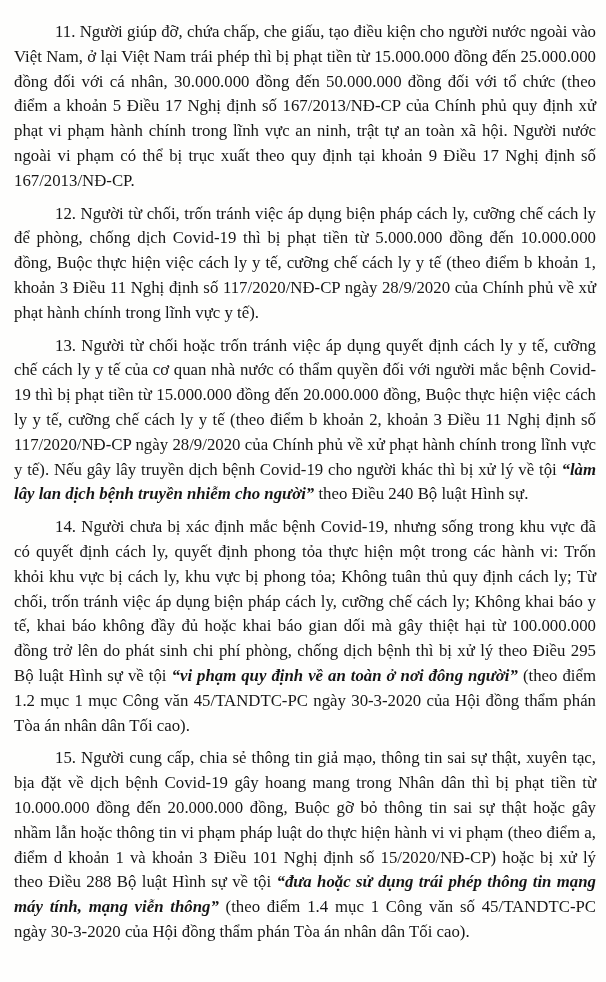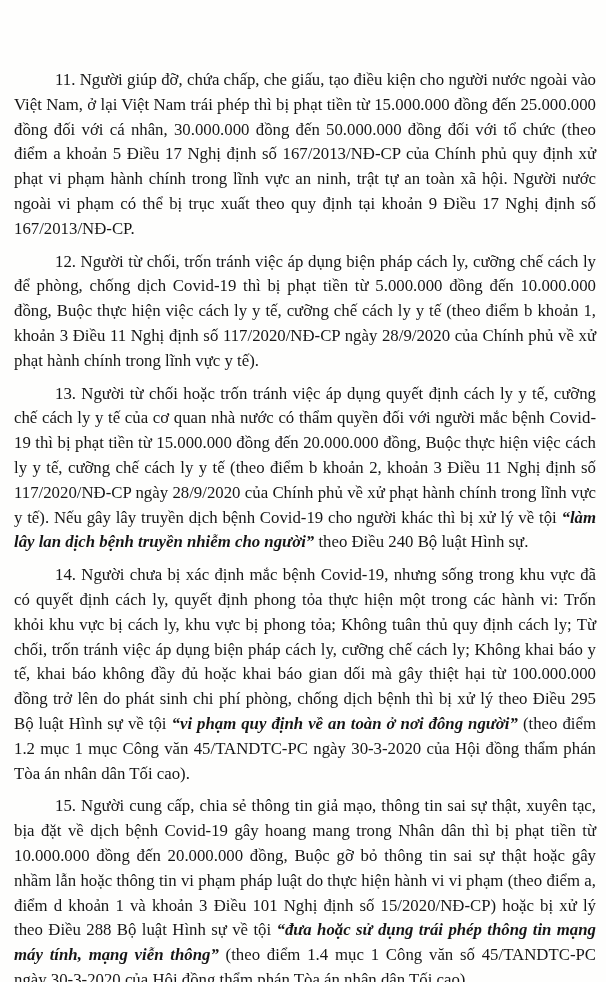--- a/index.html
+++ b/index.html
@@ -6,21 +6,21 @@
     margin: 0;
     padding: 0;
     background: #ffffff;
   }
   .page {
     position: relative;
     width: 606px;
     height: 982px;
     box-sizing: border-box;
     background: #fefefd;
-    padding: 68px 10px 0 14px;
+    padding: 20px 10px 0 14px;
     overflow: hidden;
   }
   .doc {
     font-family: "Liberation Serif", "DejaVu Serif", serif;
     font-size: 16.8px;
     line-height: 24.8px;
     color: #161616;
     text-align: justify;
   }
   .para {

